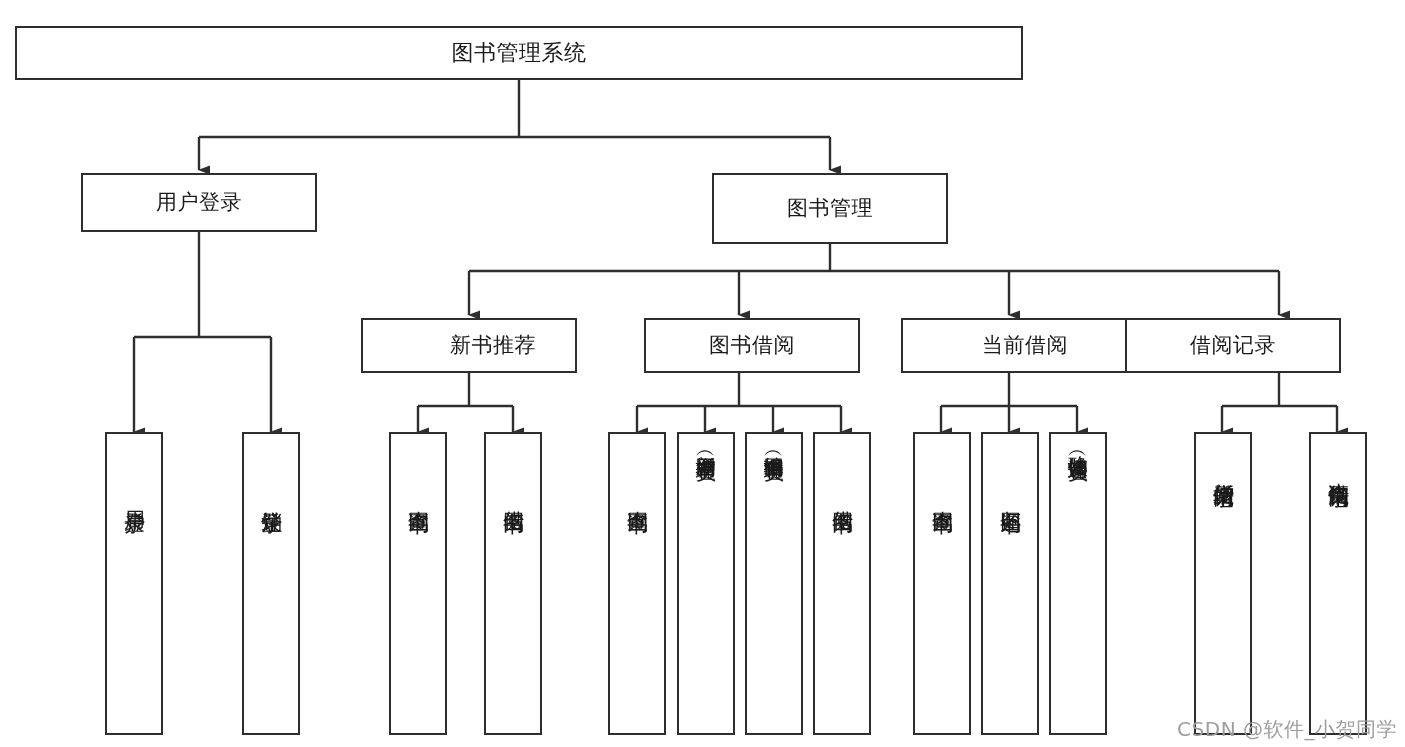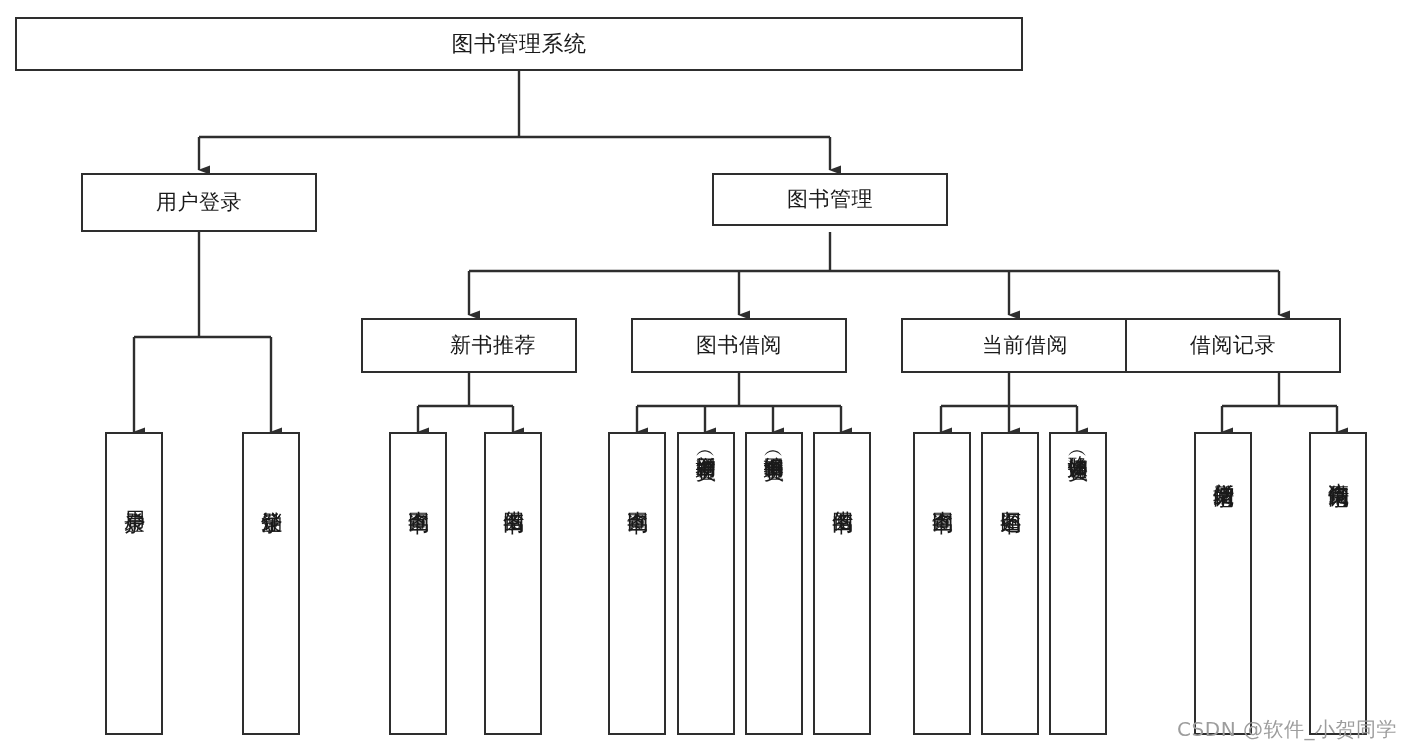--- a/index.html
+++ b/index.html
@@ -131,37 +131,37 @@
     <path class="wire" d="M 941 406 L 941 432" marker-end="url(#ar)"></path>
     <path class="wire" d="M 1009 406 L 1009 432" marker-end="url(#ar)"></path>
     <path class="wire" d="M 1077 406 L 1077 432" marker-end="url(#ar)"></path>
 
     <path class="wire" d="M 1279 373 L 1279 406"></path>
     <path class="wire" d="M 1222 406 L 1337 406"></path>
     <path class="wire" d="M 1222 406 L 1222 432" marker-end="url(#ar)"></path>
     <path class="wire" d="M 1337 406 L 1337 432" marker-end="url(#ar)"></path>
   </svg>
 
-  <div class="node horiz root" style="left:15px; top:17px; width:1008px; height:54px;">
+  <div class="node horiz root" style="left:15px; top:26px; width:1008px; height:54px;">
     <span class="node-label">图书管理系统</span>
   </div>
 
   <div class="node horiz" style="left:81px; top:173px; width:236px; height:59px;">
     <span class="node-label">用户登录</span>
   </div>
 
-  <div class="node horiz" style="left:712px; top:173px; width:236px; height:53px;">
+  <div class="node horiz" style="left:712px; top:173px; width:236px; height:71px;">
     <span class="node-label">图书管理</span>
   </div>
 
   <div class="node horiz" style="left:361px; top:318px; width:216px; height:55px;padding-left:48px;">
     <span class="node-label">新书推荐</span>
   </div>
 
-  <div class="node horiz" style="left:631px; top:318px; width:216px; height:55px;">
+  <div class="node horiz" style="left:644px; top:318px; width:216px; height:55px;">
     <span class="node-label">图书借阅</span>
   </div>
 
   <div class="node horiz" style="left:901px; top:318px; width:248px; height:55px;">
     <span class="node-label">当前借阅</span>
   </div>
 
   <div class="node horiz" style="left:1125px; top:318px; width:216px; height:55px;">
     <span class="node-label">借阅记录</span>
   </div>

